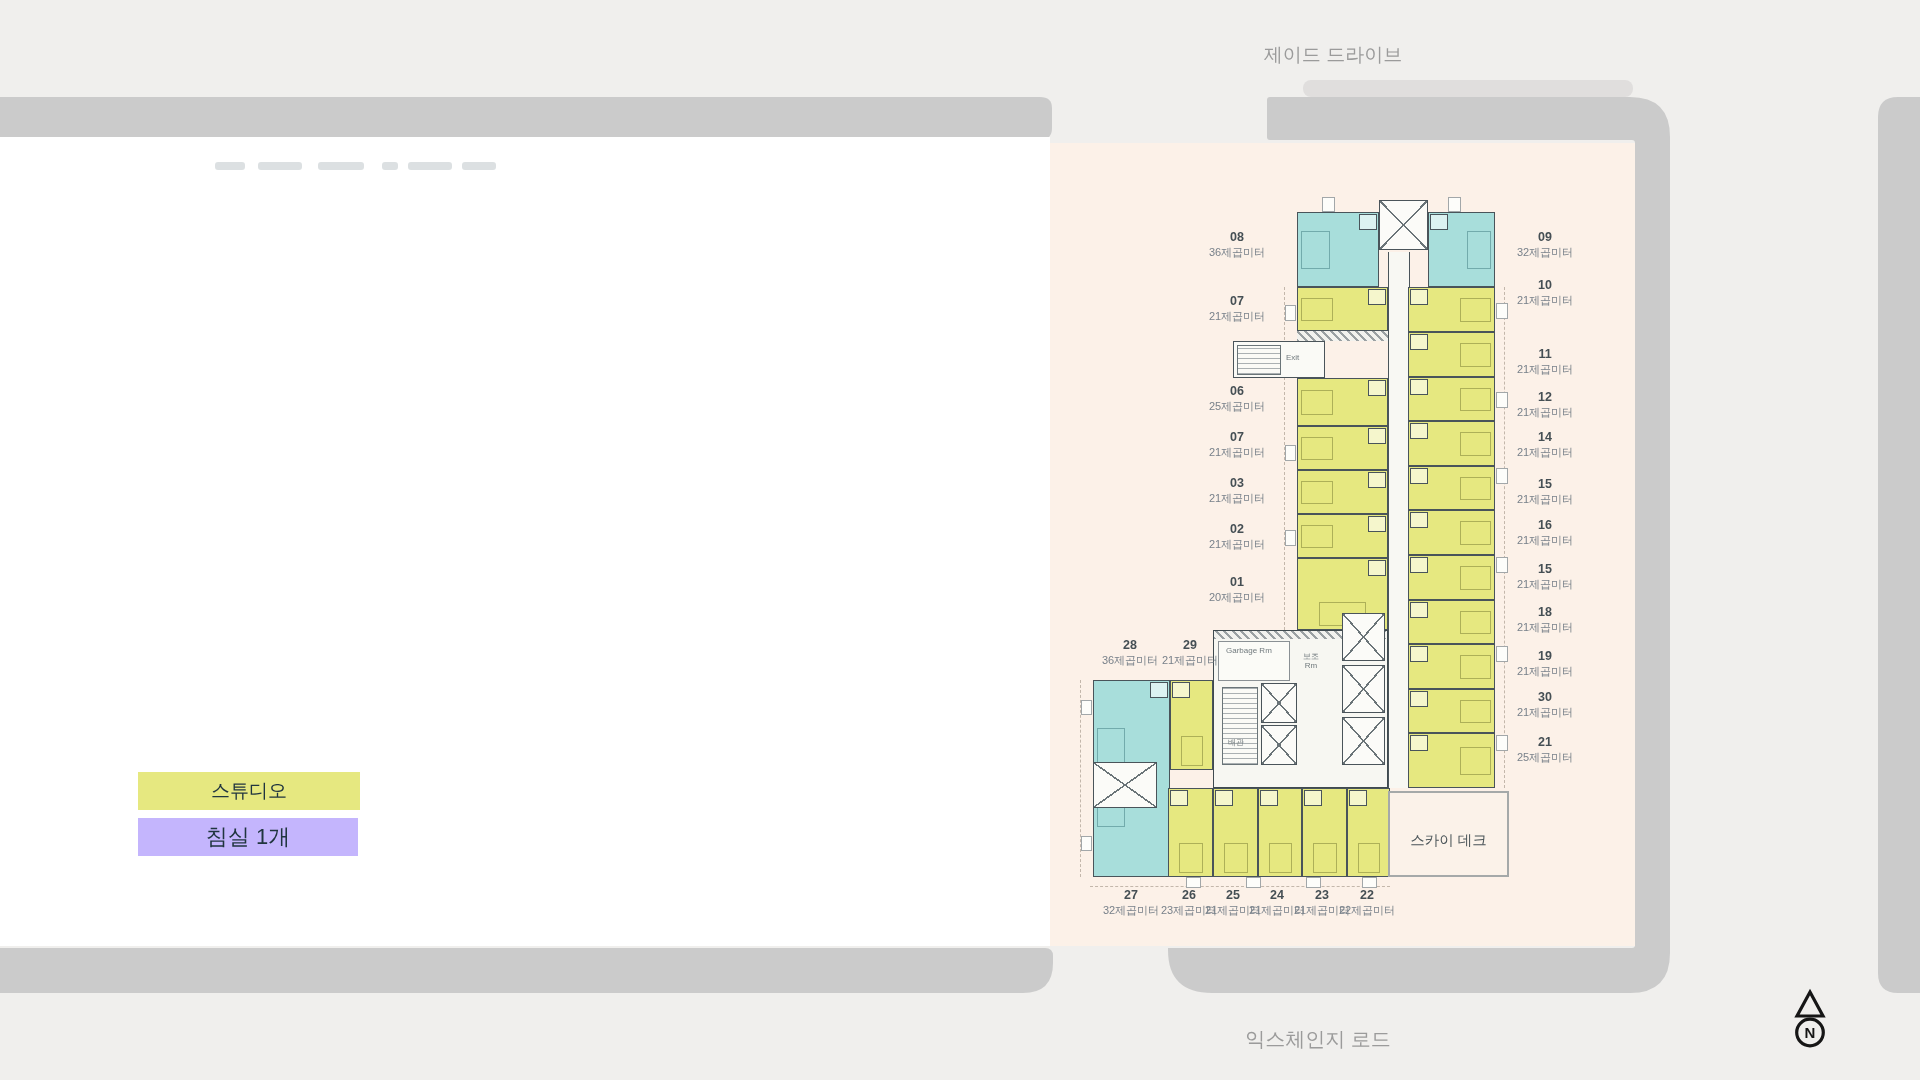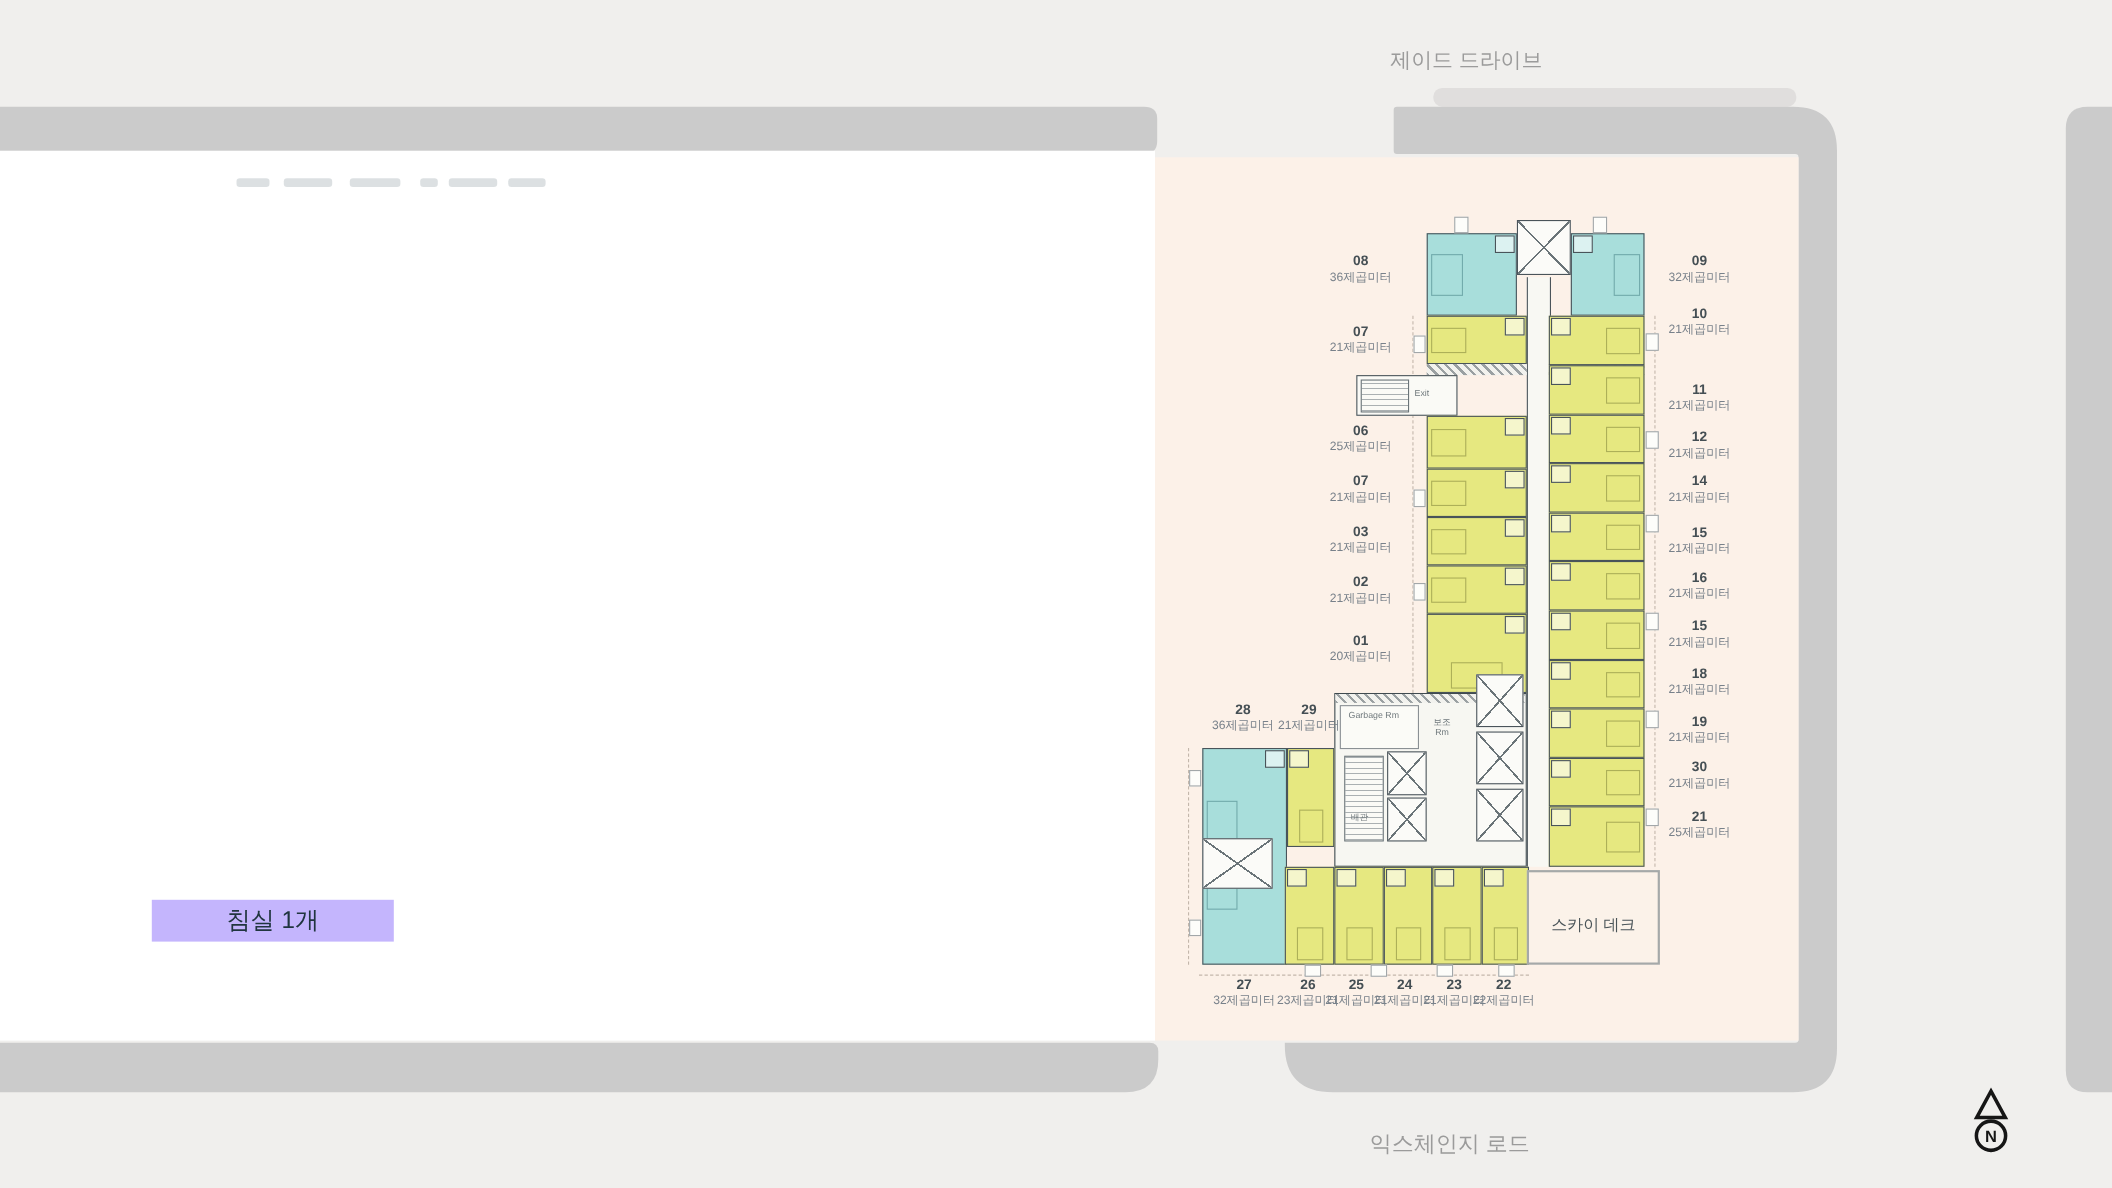--- a/index.html
+++ b/index.html
@@ -71,20 +71,23 @@
   <div class="abs panel"></div>
 
   <div class="abs ghost" style="left:215px;width:30px;"></div>
   <div class="abs ghost" style="left:258px;width:44px;"></div>
   <div class="abs ghost" style="left:318px;width:46px;"></div>
   <div class="abs ghost" style="left:382px;width:16px;"></div>
   <div class="abs ghost" style="left:408px;width:44px;"></div>
   <div class="abs ghost" style="left:462px;width:34px;"></div>
 
 
+  <div class="abs legend-box lg-yellow">
+    <div class="lg">스튜디오</div>
+  </div>
   <div class="abs legend-box lg-cyan">
     <div class="lg">침실 1개</div>
   </div>
 
   <div class="abs roadlbl" style="left:1233px;top:42px;font-size:19px;">제이드 드라이브</div>
   <div class="abs roadlbl" style="left:1218px;top:1026px;font-size:20px;">익스체인지 로드</div>
 
   <div class="abs" id="plan" style="left:0;top:0;width:1920px;height:1080px;">
 
     <div class="abs dashv" style="left:1284px;top:287px;height:343px;width:0;"></div>

